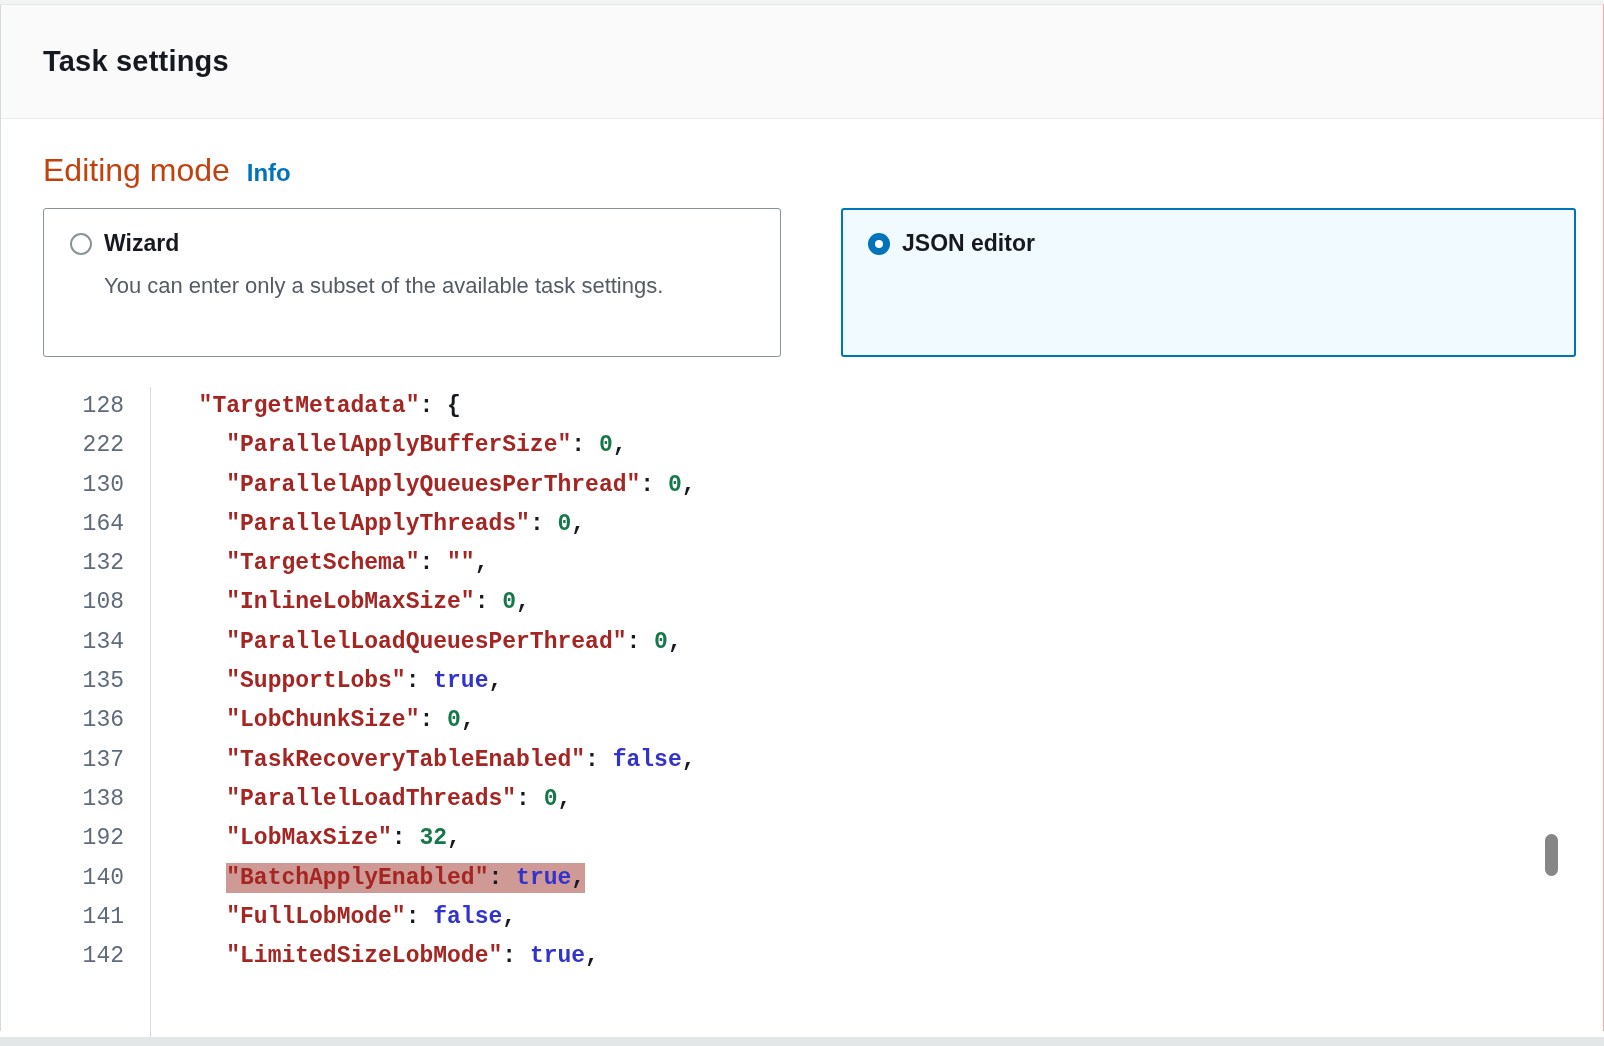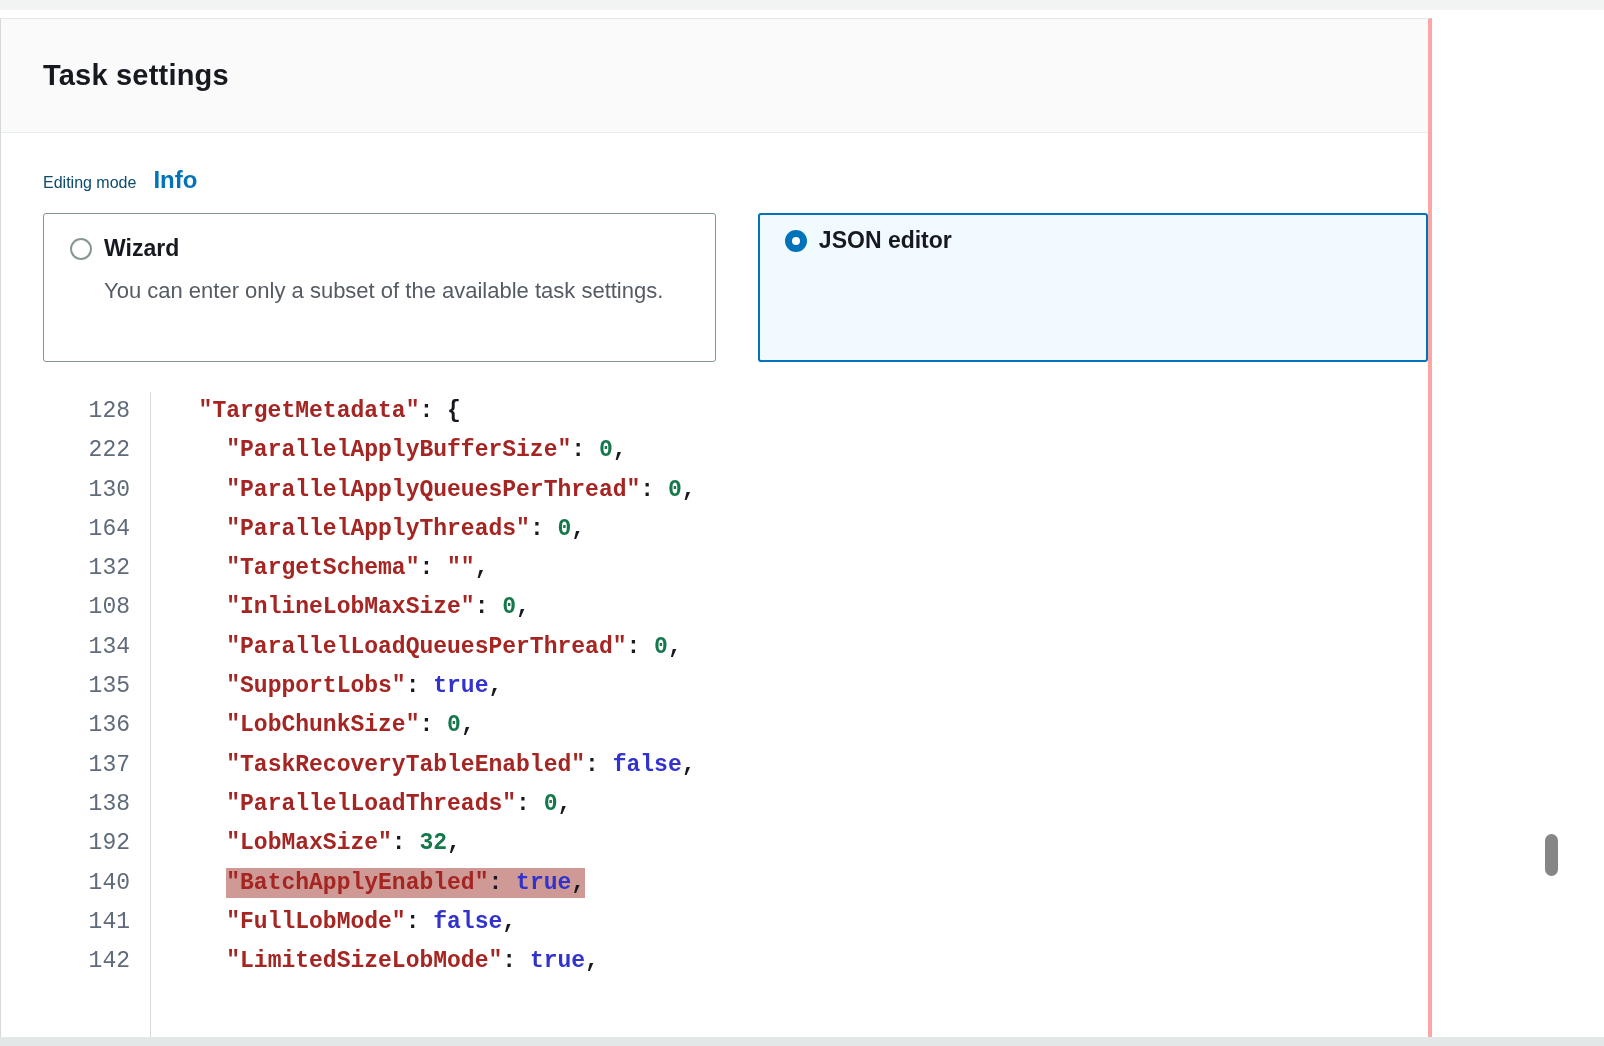--- a/index.html
+++ b/index.html
@@ -13,65 +13,65 @@
   }
   .top-strip {
     position: absolute; top: 0; left: 0; width: 1604px; height: 10px;
     background: #f2f3f3;
   }
   .bottom-strip {
     position: absolute; left: 0; bottom: 0; width: 1604px; height: 9px;
     background: #e4e7e7;
   }
   .panel {
-    position: absolute; top: 18px; left: 0; width: 1432px; height: 1027px;
+    position: absolute; top: 4px; left: 0; width: 1604px; height: 1027px;
     background: #ffffff;
     border-left: 1px solid #d5dbdb;
-    border-right: 4px solid #fca5a5;
+    border-right: 1px solid #fca5a5;
     border-top: 1px solid #e3e7e7;
   }
   .panel-header {
     height: 114px;
     background: #fafafa;
     border-bottom: 1px solid #eaeded;
     display: flex; align-items: center;
     padding-left: 42px;
   }
   .panel-title {
     font-size: 29px; font-weight: 700; color: #16191f;
     letter-spacing: 0.2px;
   }
   .content { padding: 0 0 0 42px; }
   .editing-row {
     margin-top: 33px;
     display: flex; align-items: baseline; gap: 17px;
   }
-  .editing-label { font-size: 16px; color: #0c4a6e; }
+  .editing-label { font-size: 32px; color: #c2410c; }
   .info-link {
     font-size: 24px; font-weight: 700;
     color: var(--accent, #0073bb);
     text-decoration: none; cursor: pointer;
   }
   .cards-row {
     margin-top: 19px;
-    display: flex; gap: 42px;
+    display: flex; gap: 60px;
   }
   .option-card {
     width: 738px; height: 149px;
     border: 1px solid #879596;
     border-radius: 3px;
     background: #ffffff;
     padding: 21px 20px 20px 26px;
     cursor: pointer;
   }
   .option-card.selected {
     width: 735px;
     background: var(--selected-card-bg, #f1faff);
     border: 2px solid var(--accent, #0073bb);
-    padding: 12px 19px 19px 25px;
+    padding: 20px 19px 19px 25px;
   }
   .option-head { display: flex; align-items: center; }
   .radio {
     width: 22px; height: 22px; border-radius: 50%;
     border: 2px solid #879596; background: #ffffff;
     flex: 0 0 auto;
   }
   .option-card.selected .radio {
     border: none; background: var(--accent, #0073bb);
     position: relative;
@@ -93,21 +93,21 @@
   .editor {
     margin-top: 30px;
     display: flex;
     height: 650px;
     font-family: "Liberation Mono", monospace;
   }
   .gutter {
     flex: 0 0 108px;
     border-right: 1px solid #d7dbdb;
     text-align: right;
-    padding-right: 20px;
+    padding-right: 26px;
     color: #5f6b7a;
     font-size: 23px;
   }
   .gutter .ln { height: 39.3px; line-height: 39.3px; }
   .code {
     flex: 1 1 auto;
     padding-left: 20px;
     font-size: 23px;
     font-weight: 700;
   }

